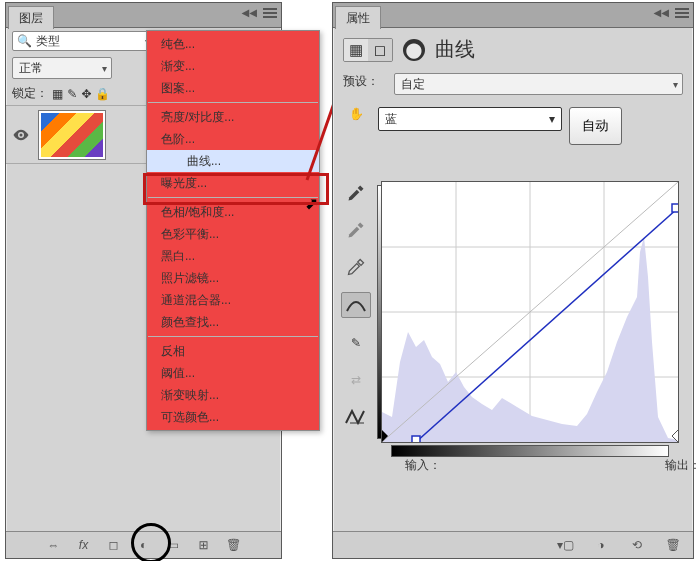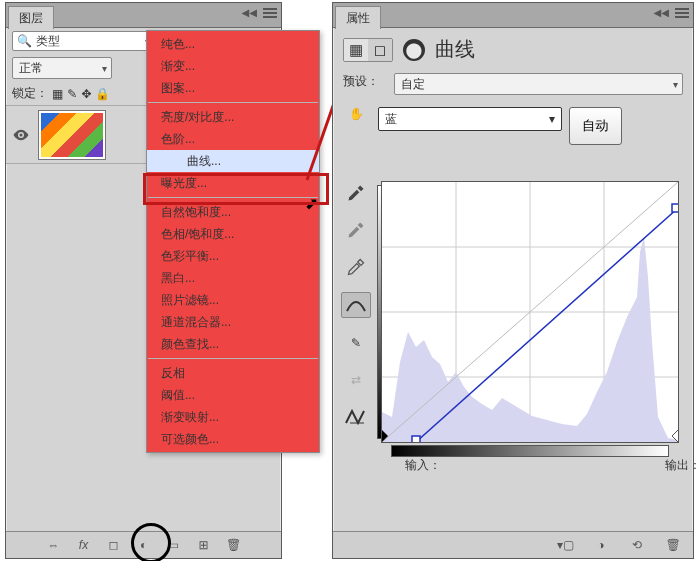--- a/index.html
+++ b/index.html
@@ -223,21 +223,20 @@
 <div class="adj-menu" id="adjMenu">
     <div class="item">纯色...</div>
     <div class="item">渐变...</div>
     <div class="item">图案...</div>
     <div class="sep"></div>
     <div class="item">亮度/对比度...</div>
     <div class="item">色阶...</div>
     <div class="item" style="background: rgb(214, 228, 255); padding-left: 40px;">曲线...</div>
     <div class="item">曝光度...</div>
     <div class="sep"></div>
-    <div class="item">自然饱和度...</div>
     <div class="item">色相/饱和度...</div>
     <div class="item">色彩平衡...</div>
     <div class="item">黑白...</div>
     <div class="item">照片滤镜...</div>
     <div class="item">通道混合器...</div>
     <div class="item">颜色查找...</div>
     <div class="sep"></div>
     <div class="item">反相</div>
     <div class="item">阈值...</div>
     <div class="item">渐变映射...</div>

